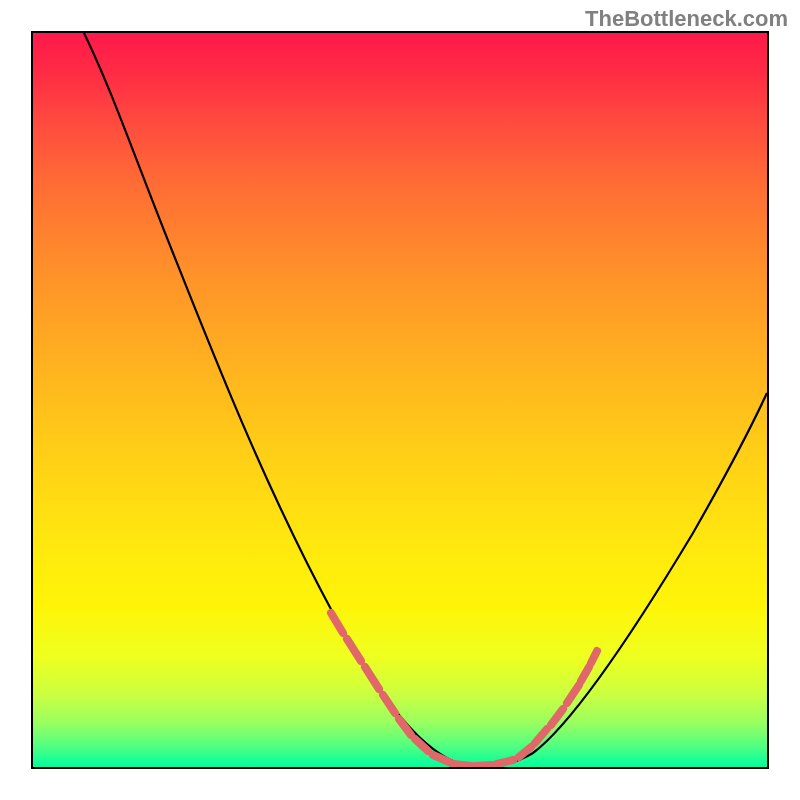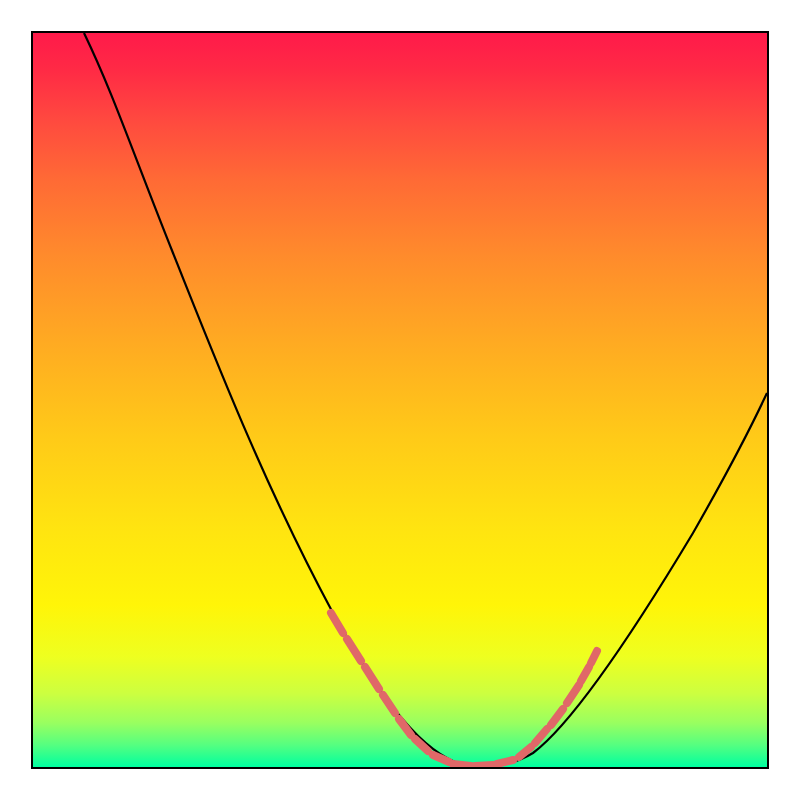--- a/index.html
+++ b/index.html
@@ -60,20 +60,21 @@
     top: 0;
     left: 0;
     width: 734px;
     height: 734px;
   }
 </style>
 </head>
 <body>
 
 <div class="container">
+  <div class="watermark">TheBottleneck.com</div>
   <div class="chart-frame">
     <div class="gradient-bg"></div>
     <svg class="curve" viewBox="0 0 734 734" preserveAspectRatio="none">
       <path d="M 51 0
                C 80 60, 100 120, 140 220
                C 180 320, 230 450, 300 580
                C 350 670, 390 720, 430 732
                C 460 735, 480 732, 500 720
                C 540 690, 600 600, 660 500
                C 700 430, 720 390, 734 360" stroke="#000000" stroke-width="2.2" fill="none"></path>

